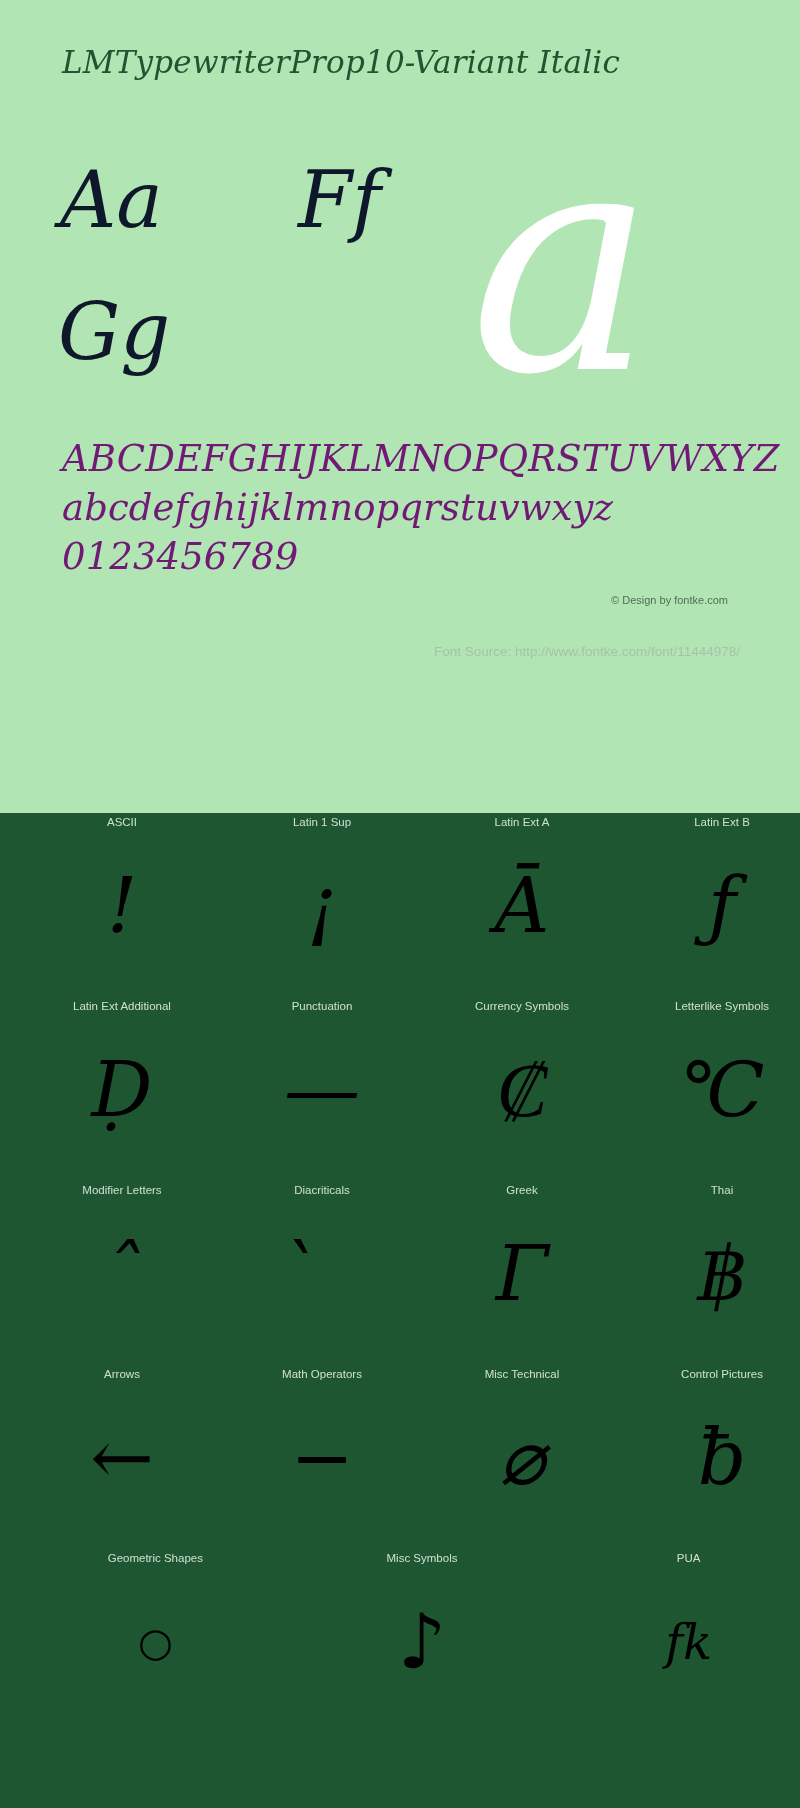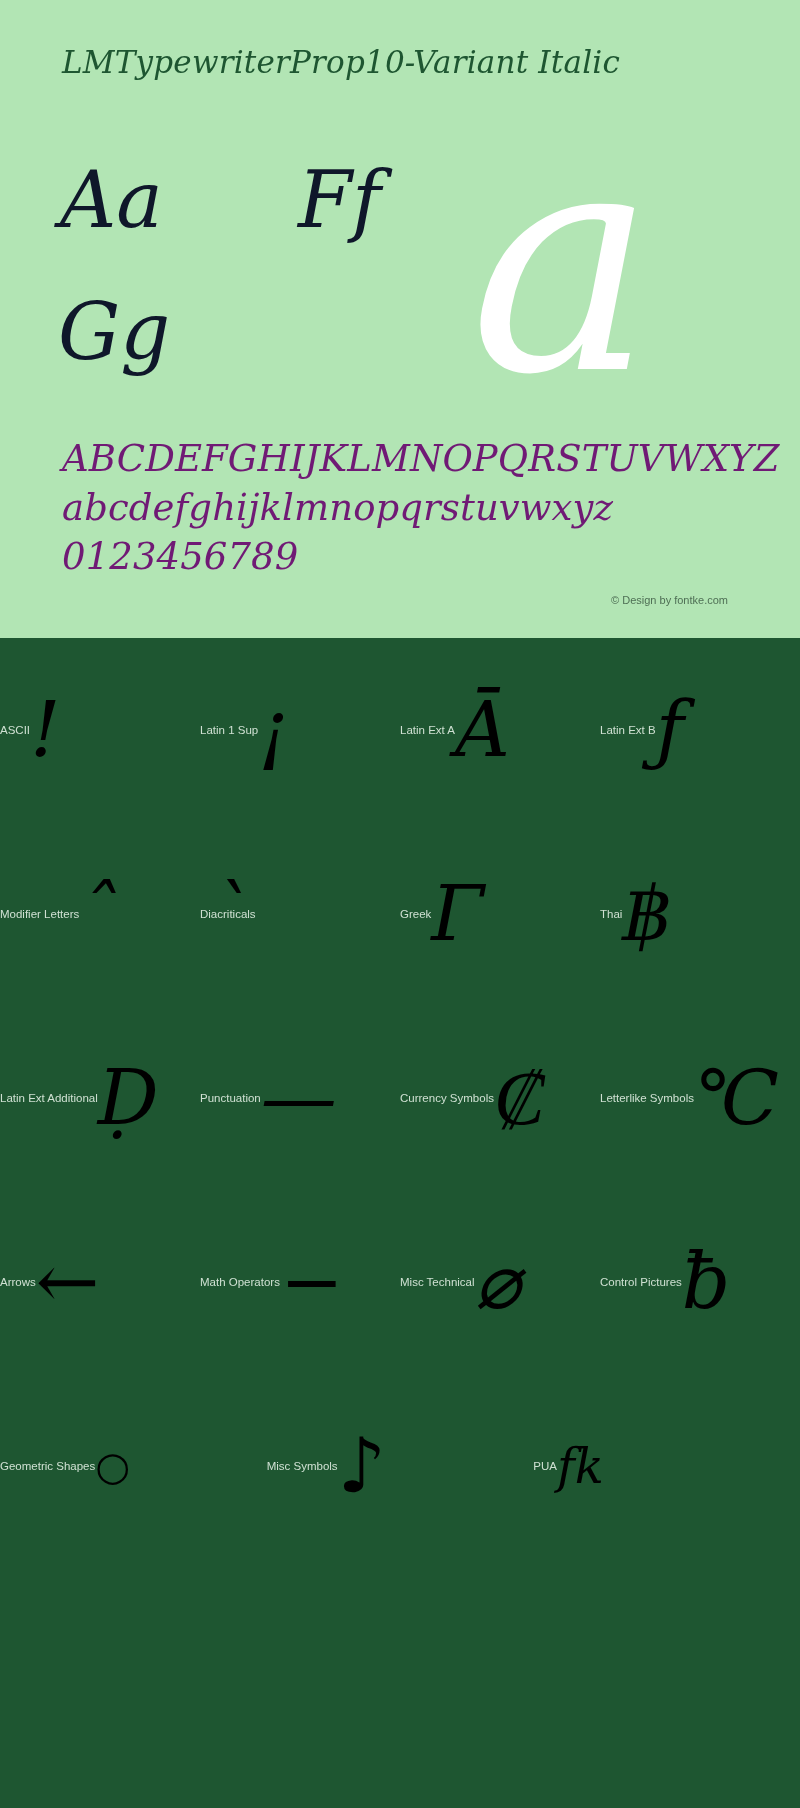--- a/index.html
+++ b/index.html
@@ -11,21 +11,21 @@
     height: 1808px;
     background: #1e5631;
     font-family: "Liberation Sans", sans-serif;
     overflow: hidden;
   }
 
   
   .specimen-panel {
     position: relative;
     width: 800px;
-    height: 638px;
+    height: 813px;
     background: #b2e5b4;
     box-sizing: border-box;
   }
 
   .font-title {
     position: absolute;
     left: 62px;
     top: 44px;
     font-family: "DejaVu Serif", "Liberation Serif", serif;
     font-style: italic;
@@ -116,23 +116,24 @@
 
   .block-row {
     display: flex;
     width: 800px;
     height: 184px;
   }
   .block-cell {
     flex: 1 1 25%;
     position: relative;
     display: flex;
-    flex-direction: row;
+    flex-direction: column;
     align-items: center;
     justify-content: flex-start;
+    padding-left: 44px;
   }
   .block-label {
     font-family: "Liberation Sans", sans-serif;
     font-size: 11.5px;
     color: #cfe0d2;
     text-align: center;
     height: 18px;
     line-height: 18px;
     white-space: nowrap;
   }
@@ -195,58 +196,58 @@
       <div class="block-sample">Ā</div>
     </div>
     <div class="block-cell">
       <div class="block-label">Latin Ext B</div>
       <div class="block-sample">ƒ</div>
     </div>
   </div>
 
   <div class="block-row">
     <div class="block-cell">
+      <div class="block-label">Latin Ext Additional</div>
+      <div class="block-sample">Ḍ</div>
+    </div>
+    <div class="block-cell">
+      <div class="block-label">Punctuation</div>
+      <div class="block-sample">—</div>
+    </div>
+    <div class="block-cell">
+      <div class="block-label">Currency Symbols</div>
+      <div class="block-sample">₡</div>
+    </div>
+    <div class="block-cell">
+      <div class="block-label">Letterlike Symbols</div>
+      <div class="block-sample">℃</div>
+    </div>
+  </div>
+
+  <div class="block-row">
+    <div class="block-cell">
       <div class="block-label">Modifier Letters</div>
       <div class="block-sample">ˆ</div>
     </div>
     <div class="block-cell">
       <div class="block-label">Diacriticals</div>
       <div class="block-sample">̀</div>
     </div>
     <div class="block-cell">
       <div class="block-label">Greek</div>
       <div class="block-sample">Γ</div>
     </div>
     <div class="block-cell">
       <div class="block-label">Thai</div>
       <div class="block-sample">฿</div>
     </div>
   </div>
 
   <div class="block-row">
     <div class="block-cell">
-      <div class="block-label">Latin Ext Additional</div>
-      <div class="block-sample">Ḍ</div>
-    </div>
-    <div class="block-cell">
-      <div class="block-label">Punctuation</div>
-      <div class="block-sample">—</div>
-    </div>
-    <div class="block-cell">
-      <div class="block-label">Currency Symbols</div>
-      <div class="block-sample">₡</div>
-    </div>
-    <div class="block-cell">
-      <div class="block-label">Letterlike Symbols</div>
-      <div class="block-sample">℃</div>
-    </div>
-  </div>
-
-  <div class="block-row">
-    <div class="block-cell">
       <div class="block-label">Arrows</div>
       <div class="block-sample">←</div>
     </div>
     <div class="block-cell">
       <div class="block-label">Math Operators</div>
       <div class="block-sample">−</div>
     </div>
     <div class="block-cell">
       <div class="block-label">Misc Technical</div>
       <div class="block-sample">⌀</div>

